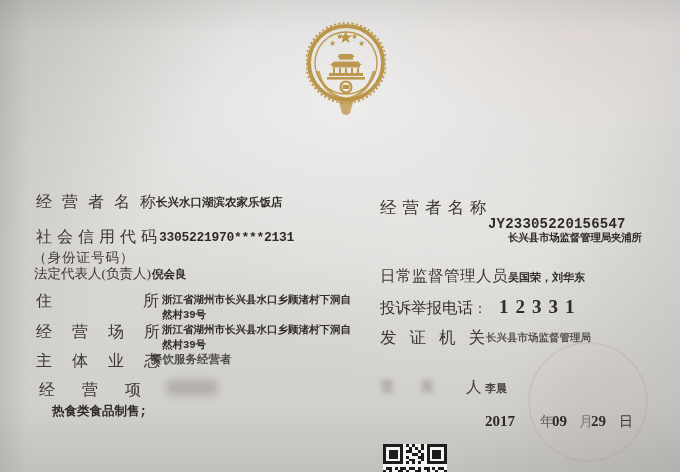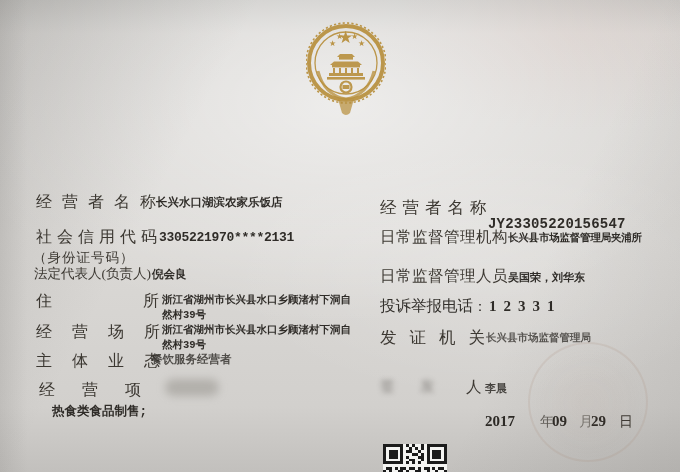--- a/index.html
+++ b/index.html
@@ -52,22 +52,22 @@
   
   .lab-license    { left:380px; top:197px; font-size:16.5px; letter-spacing:6px; }
   .val-license    { left:488px; top:216px; font-size:14px; letter-spacing:.2px; }
   .lab-suporg     { left:380px; top:227px; font-size:15.5px; letter-spacing:.5px; }
   .val-suporg     { left:508px; top:231px; font-size:10.5px; letter-spacing:-0.2px; }
   .lab-supstaff   { left:380px; top:266px; font-size:15.5px; letter-spacing:.5px; }
   .val-supstaff   { left:508px; top:270px; font-size:11px; }
   .row-phone      { left:380px; top:296px; }
   .row-phone .plab   { font-size:15.5px; }
   .row-phone .pcolon { font-size:14px; }
-  .row-phone .pval   { font-family:"Liberation Serif",serif; font-weight:bold; font-size:15px;
-                       letter-spacing:7px; margin-left:2px; color:#2f2c28; }
+  .row-phone .pval   { font-family:"Liberation Serif",serif; font-weight:bold; font-size:19px;
+                       letter-spacing:7px; margin-left:12px; color:#2f2c28; }
   .lab-issuer     { left:380px; top:327px; font-size:16.5px; letter-spacing:13px; }
   .val-issuer     { left:486px; top:331px; font-size:10.5px; filter:blur(.7px); opacity:.75; }
   .sig-b1         { left:380px; top:377px; font-size:15px; filter:blur(2.4px); opacity:.5; }
   .sig-b2         { left:420px; top:377px; font-size:15px; filter:blur(2.4px); opacity:.5; }
   .sig-ren        { left:466px; top:377px; font-size:15.5px; }
   .val-signer     { left:485px; top:381px; font-size:11px; filter:blur(.5px); opacity:.85; }
 
   
   .d { position:absolute; top:413px;margin-left:23px; }
   .d-num  { font-family:"Liberation Serif",serif; font-weight:bold; font-size:15px; color:#2d2a26; }
@@ -149,21 +149,20 @@
   <div class="f lab lab-format">主体业态</div>
   <div class="f val val-format">餐饮服务经营者</div>
 
   <div class="f lab lab-items">经营项</div>
   <div class="f blob-items"></div>
   <div class="f val items-detail">热食类食品制售;</div>
 
   <div class="f lab lab-license">经营者名称</div>
   <div class="f val val-license">JY23305220156547</div>
 
-  <div class="f lab lab-suporg">日常监督管理机构</div>
   <div class="f val val-suporg">长兴县市场监督管理局夹浦所</div>
 
   <div class="f lab lab-supstaff">日常监督管理人员</div>
   <div class="f val val-supstaff">吴国荣，刘华东</div>
 
   <div class="f row-phone">
     <span class="plab">投诉举报电话</span><span class="pcolon">：</span><span class="pval">12331</span>
   </div>
 
   <div class="f lab lab-issuer">发证机关</div>

